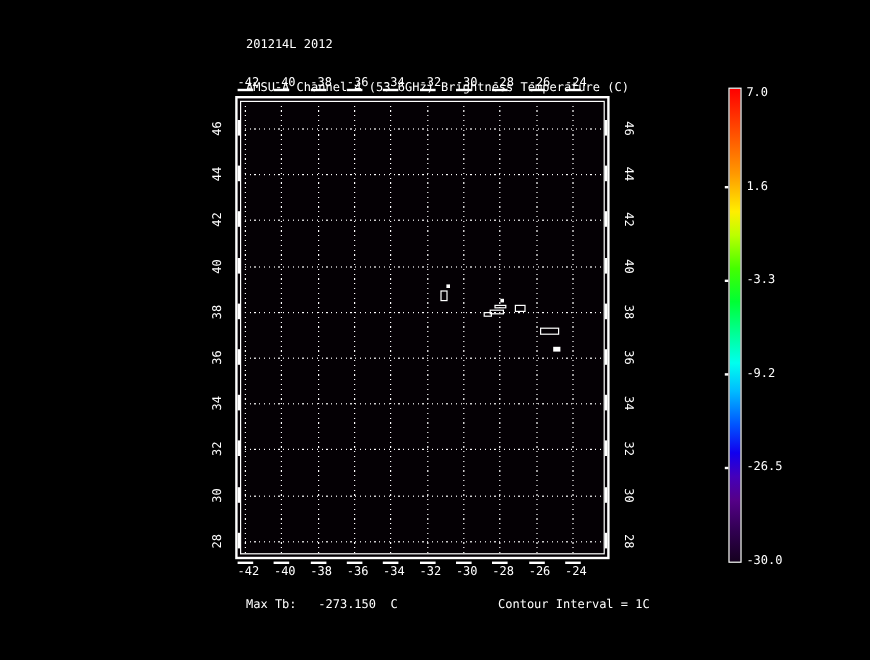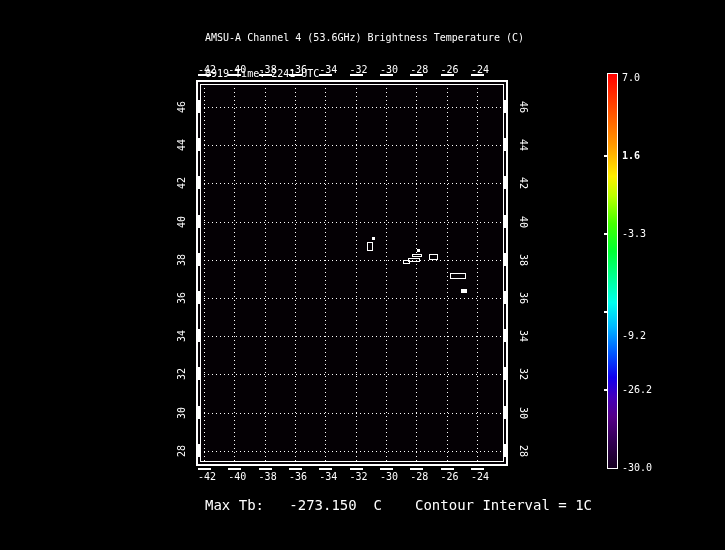--- a/index.html
+++ b/index.html
@@ -22,30 +22,31 @@
   .side-label { position:absolute; font-size:10px; line-height:10px; width:24px; height:10px; text-align:center; }
   .rotL { transform:rotate(-90deg); }
   .rotR { transform:rotate(90deg); }
   .zebra-h { position:absolute; width:13px; height:2px; background:#fff; }
   .zebra-v { position:absolute; width:2px; height:13px; background:#fff; }
   .island { position:absolute; border:1px solid #fff; box-sizing:border-box; background:transparent; }
   .island.fill { background:#fff; border:none; }
   .colorbar-bar { position:absolute; left:607px; top:73px; width:9px; height:394px; border:1px solid #fff; }
   .cb-label { position:absolute; left:622px; font-size:10px; line-height:10px; white-space:pre; }
   .cb-tick { position:absolute; left:604px; width:3px; height:2px; background:#fff; }
-  .footer-text { position:absolute; top:500px; font-size:14px; line-height:10px; white-space:pre; }
+  .footer-text { position:absolute; top:500px; font-size:10px; line-height:10px; white-space:pre; }
   #footer-maxtb { left:205px; }
   #footer-contour { left:415px; }
 </style>
 </head>
 <body>
 
 <div class="canvas">
 
   <div class="title-block">
+    <div>201214L 2012</div>
     <div>AMSU-A Channel 4 (53.6GHz) Brightness Temperature (C)</div>
     <div>0919 Time: 2241 UTC</div>
     <div>NOAA-16</div>
   </div>
 
   <div class="plot" id="plot">
     <div class="plot-inner"></div>
     <div id="grid-layer">
         <div class="vgrid" style="left: 6px;"></div>
         <div class="vgrid" style="left: 36.33px;"></div>
@@ -160,27 +161,27 @@
       <div class="zebra-v" style="left: 504px; top: 405.6px;"></div>
       <div class="side-label rotL" style="left: 170px; top: 445.8px;">28</div>
       <div class="side-label rotR" style="left: 511px; top: 445.8px;">28</div>
       <div class="zebra-v" style="left: 198px; top: 443.8px;"></div>
       <div class="zebra-v" style="left: 504px; top: 443.8px;"></div>
     </div>
 
   <div class="colorbar-bar" id="cb-bar" style="background: linear-gradient(rgb(255, 0, 0) 0%, rgb(255, 68, 0) 8%, rgb(255, 153, 0) 18%, rgb(255, 238, 0) 26%, rgb(187, 255, 0) 31%, rgb(68, 255, 0) 38%, rgb(0, 255, 51) 45%, rgb(0, 255, 153) 52%, rgb(0, 255, 238) 58%, rgb(0, 187, 255) 64%, rgb(0, 85, 255) 71%, rgb(17, 0, 238) 77%, rgb(68, 0, 187) 82%, rgb(85, 0, 136) 87%, rgb(51, 0, 85) 93%, rgb(21, 0, 31) 100%);"></div>
   <div id="cb-layer">
       <div class="cb-label" style="top: 73px;">7.0</div>
-      <div class="cb-label" style="top: 151px; font-weight: bold;">1.6</div>
+      <div class="cb-label" style="top: 151px;">1.6</div>
       <div class="cb-tick" style="top: 155px;"></div>
       <div class="cb-label" style="top: 229px;">-3.3</div>
       <div class="cb-tick" style="top: 233px;"></div>
-      <div class="cb-label" style="top: 307px; margin-top: 24px;">-9.2</div>
+      <div class="cb-label" style="top: 307px;">-9.2</div>
       <div class="cb-tick" style="top: 311px;"></div>
-      <div class="cb-label" style="top: 385px;">-26.2</div>
+      <div class="cb-label" style="top: 385px;">-26.5</div>
       <div class="cb-tick" style="top: 389px;"></div>
       <div class="cb-label" style="top: 463px;">-30.0</div>
     </div>
 
   <div class="footer-text" id="footer-maxtb">Max Tb:   -273.150  C</div>
   <div class="footer-text" id="footer-contour">Contour Interval = 1C</div>
 
 </div>
 
 </body></html>

